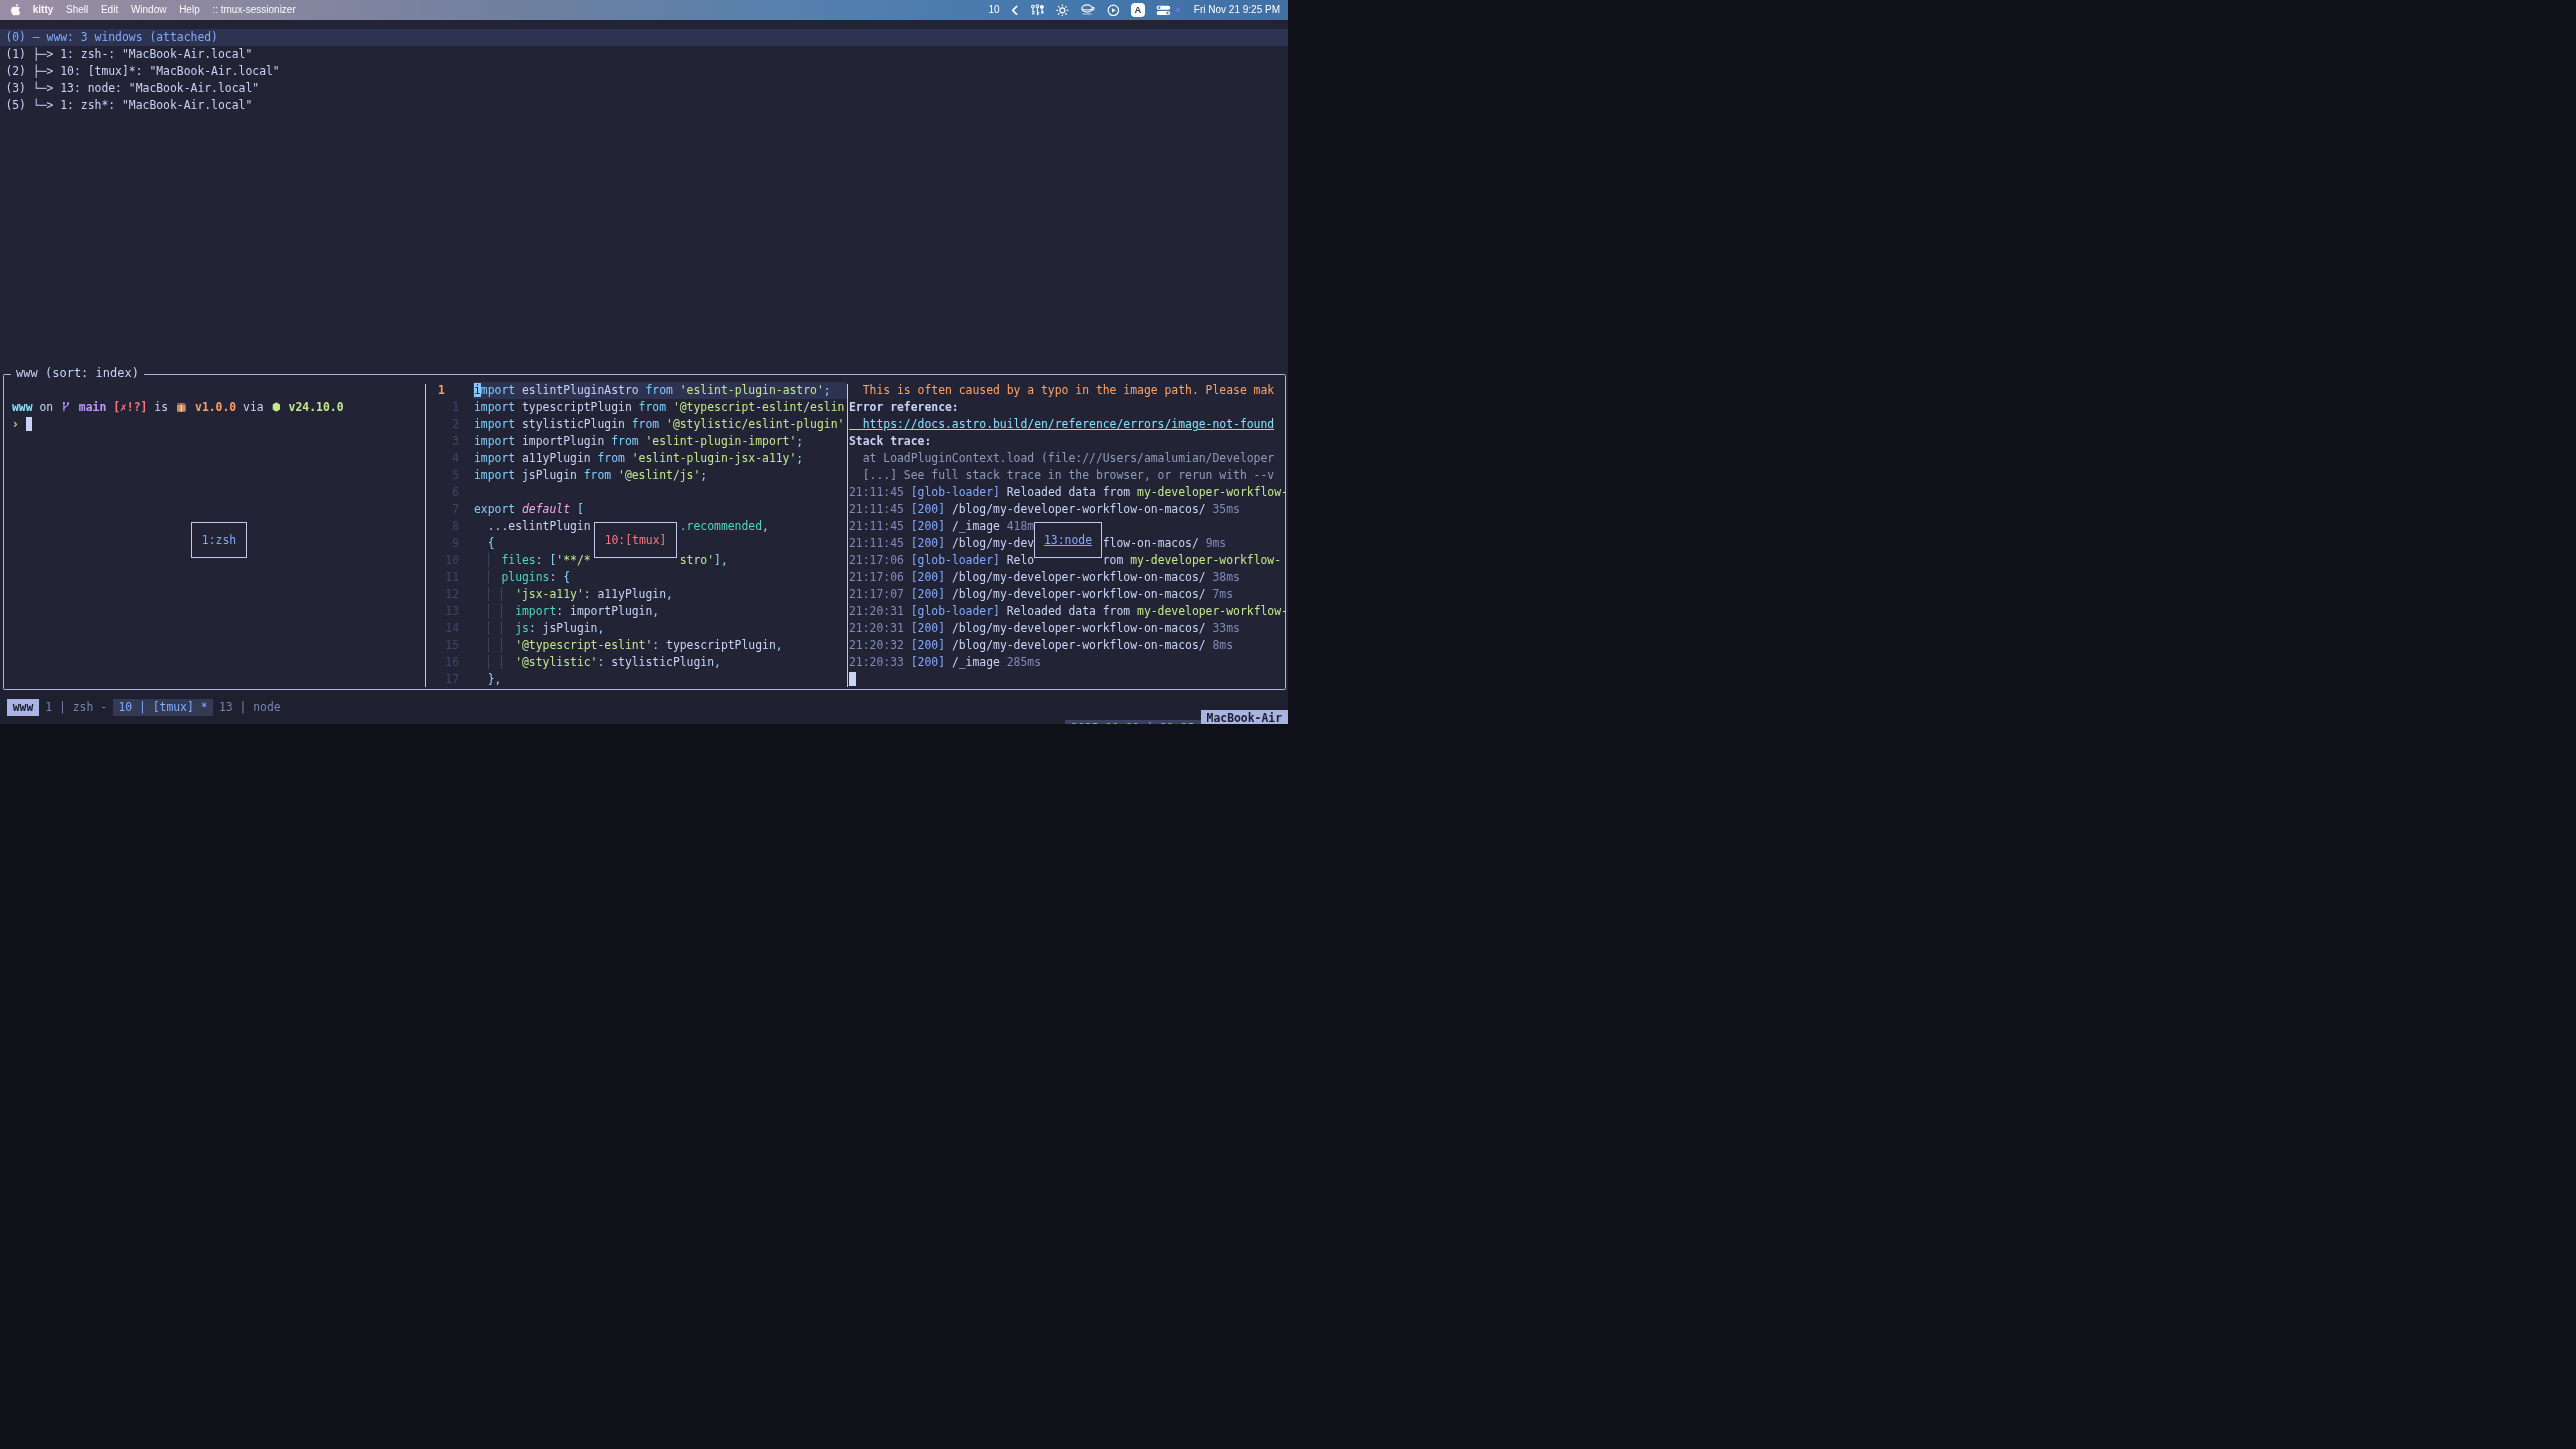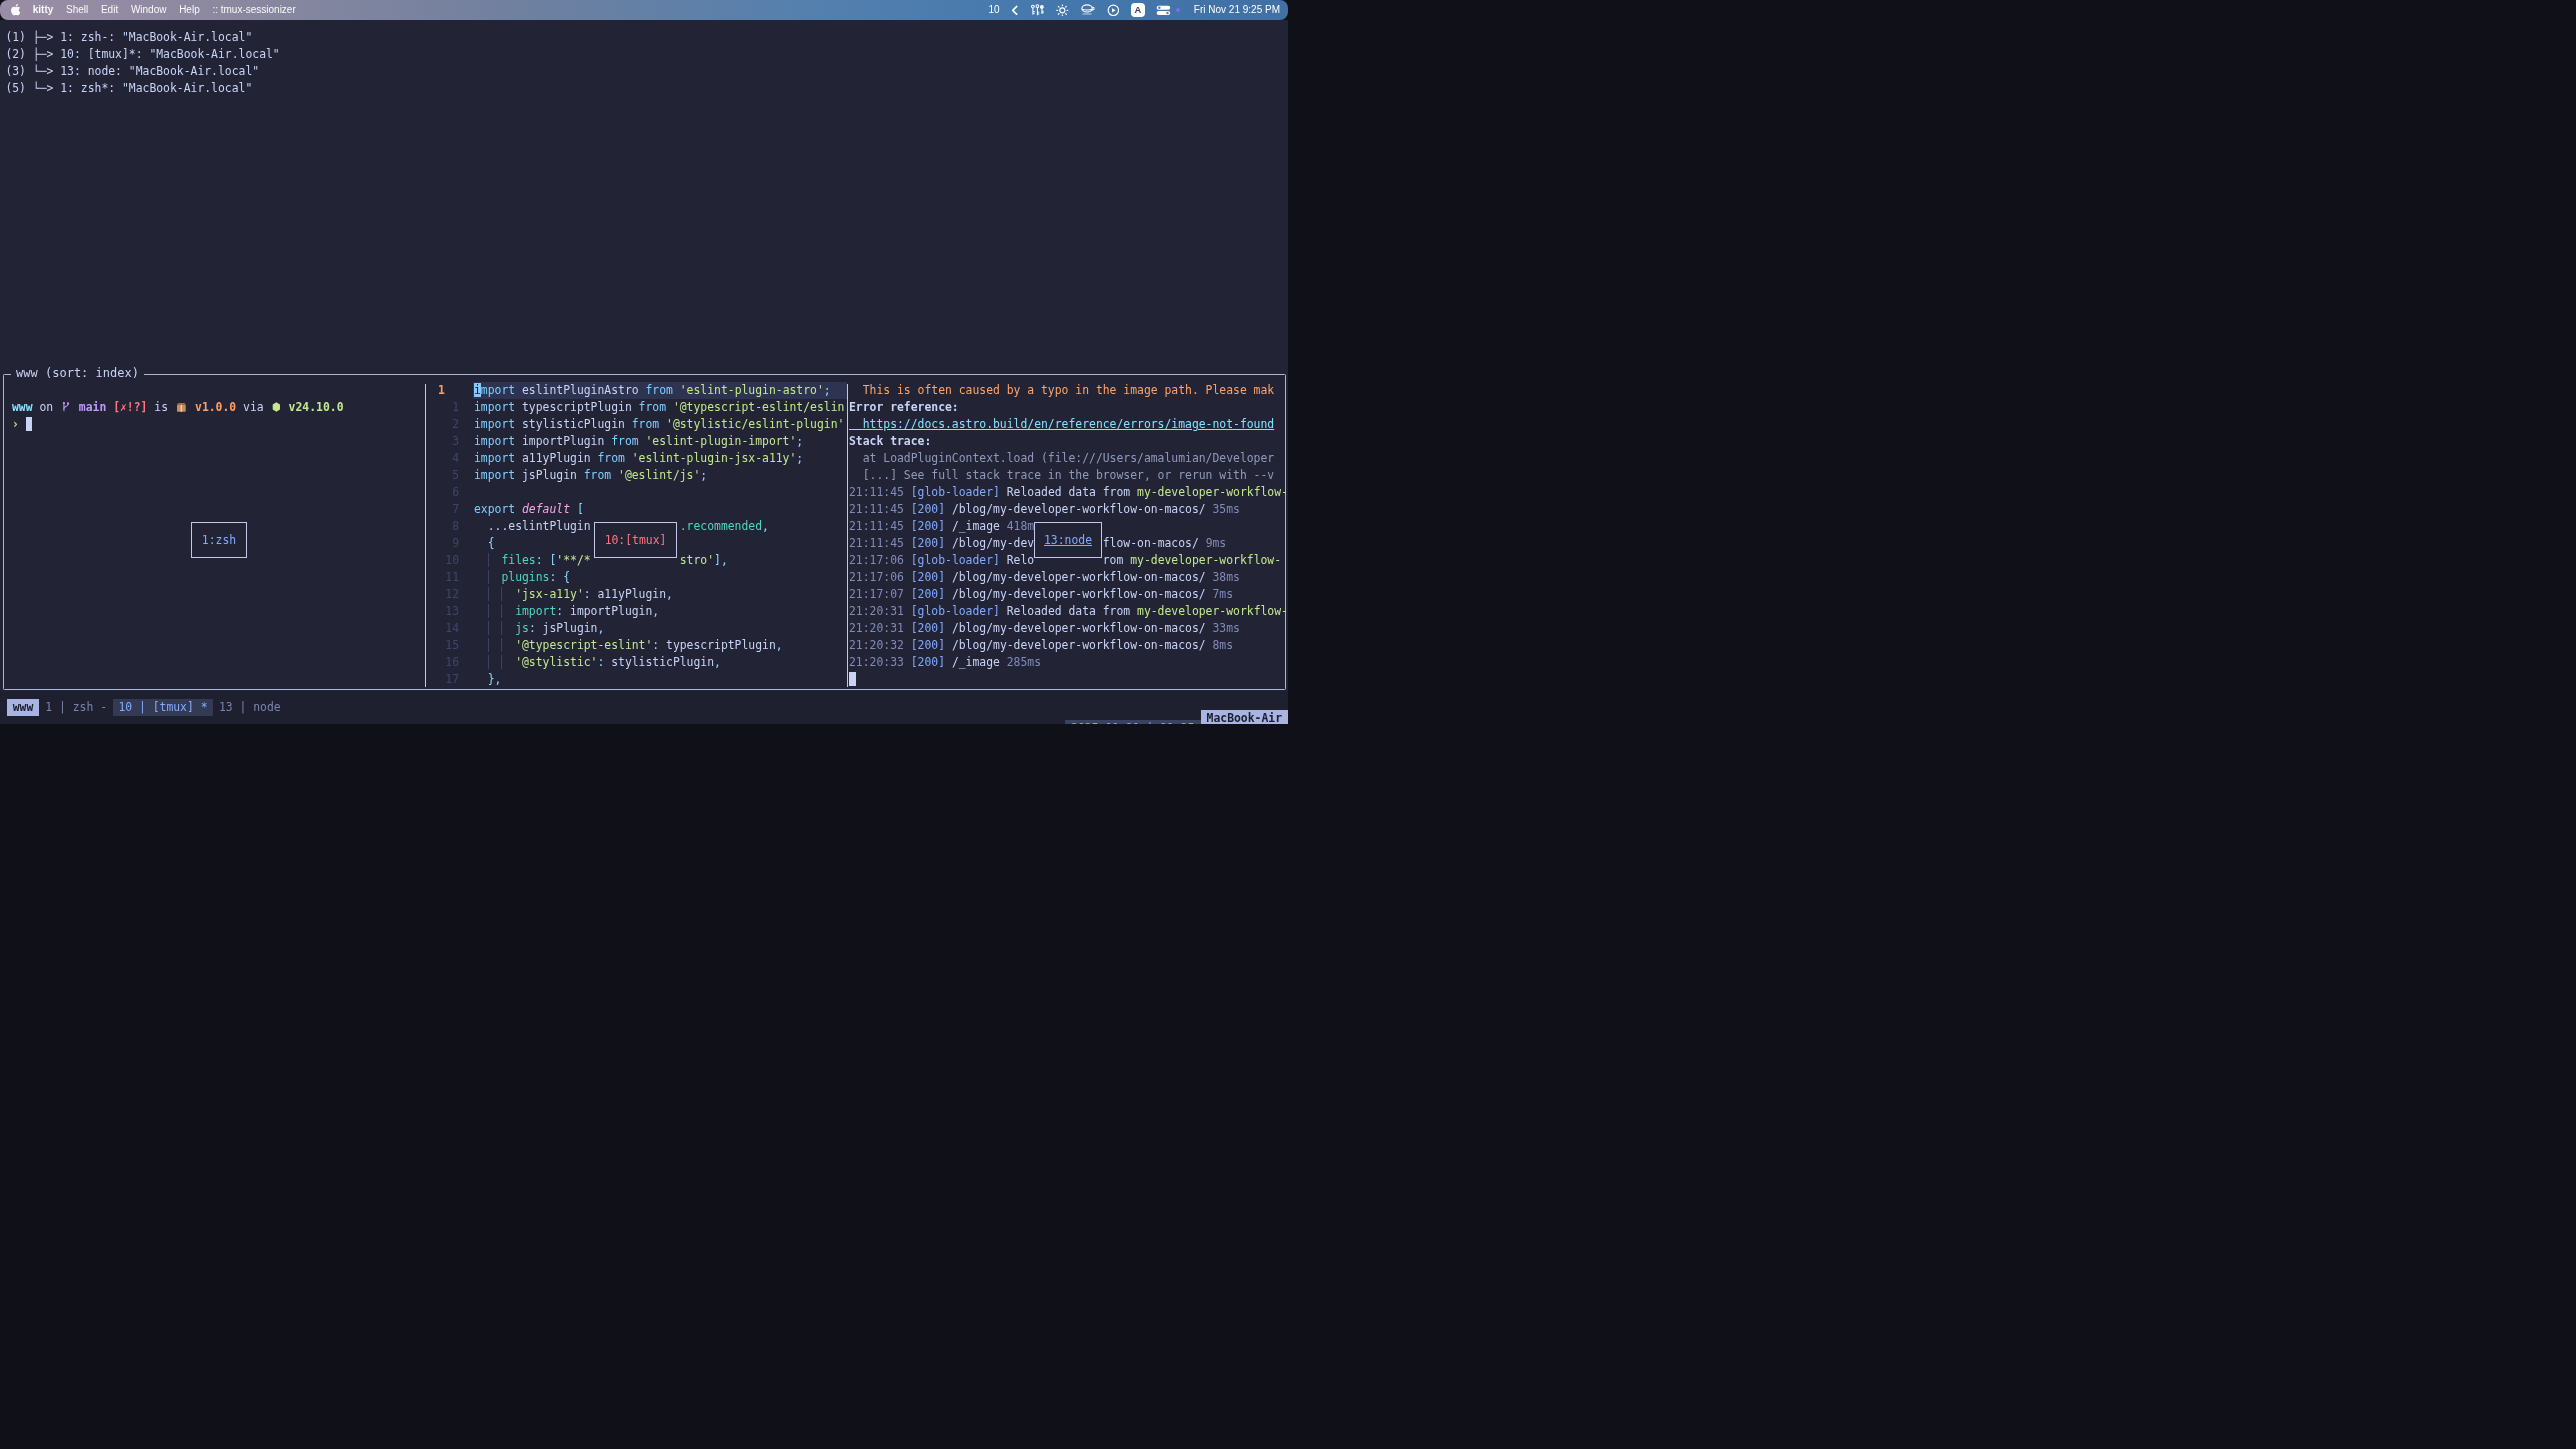--- a/index.html
+++ b/index.html
@@ -2,21 +2,21 @@
 <html style="font-size:10.7px"><head>
 <meta charset="utf-8">
 <style>
   html,body{margin:0;padding:0;background:#101018;}
   #screen{position:relative;width:1288px;height:725px;overflow:hidden;
           font-family:"DejaVu Sans Mono",monospace;}
   
   .menubar{position:absolute;left:0;top:0;width:1288px;height:20px;
     background:linear-gradient(90deg,#9a8ea6 0%,#8b889f 18%,#70809f 40%,#5580ae 62%,#4478ad 82%,#4070a4 100%);
     display:flex;align-items:center;justify-content:space-between;
-    font-family:"Liberation Sans","DejaVu Sans",sans-serif;font-size:10px;color:#fff;border-radius:8px;}
+    font-family:"Liberation Sans","DejaVu Sans",sans-serif;font-size:10px;color:#fff;}
   .mb-left{display:flex;align-items:center;gap:12.7px;padding-left:10.7px;}
   .mb-left .mi{color:#fff;opacity:.96;}
   .mb-left .mi.bold{font-weight:700;}
   .mb-right{display:flex;align-items:center;gap:11.4px;padding-right:8px;}
   .mb-right .mi{display:flex;align-items:center;color:#fff;}
   .apple-icon svg{display:block;}
   .badge-a{width:14px;height:13.4px;background:#fff;border-radius:4px;color:#3c4254;
     font-weight:700;font-size:9.4px;display:flex;align-items:center;justify-content:center;}
   .noti-dot{width:4.7px;height:4.7px;border-radius:50%;background:#7b6cf2;margin-left:-6.7px;}
   .mb-clock{font-size:10px;}
@@ -156,20 +156,21 @@
             <span class="noti-dot"></span>
           </span>
         </span>
       <span class="mi mb-clock">Fri Nov 21 9:25 PM</span>
     </div>
   </div>
 
   <div class="terminal">
 
     <div class="session-list" id="session-list">
+        <div class="trow sel">(0) – www: 3 windows (attached)</div>
         <div class="trow">(1) ├─&gt; 1: zsh-: "MacBook-Air.local"</div>
         <div class="trow">(2) ├─&gt; 10: [tmux]*: "MacBook-Air.local"</div>
         <div class="trow">(3) └─&gt; 13: node: "MacBook-Air.local"</div>
         <div class="trow">(5) └─&gt; 1: zsh*: "MacBook-Air.local"</div>
       </div>
 
     <span class="preview-title">www (sort: index)</span>
     <div class="preview-box"></div>
 
     <div class="cursorline"></div>

